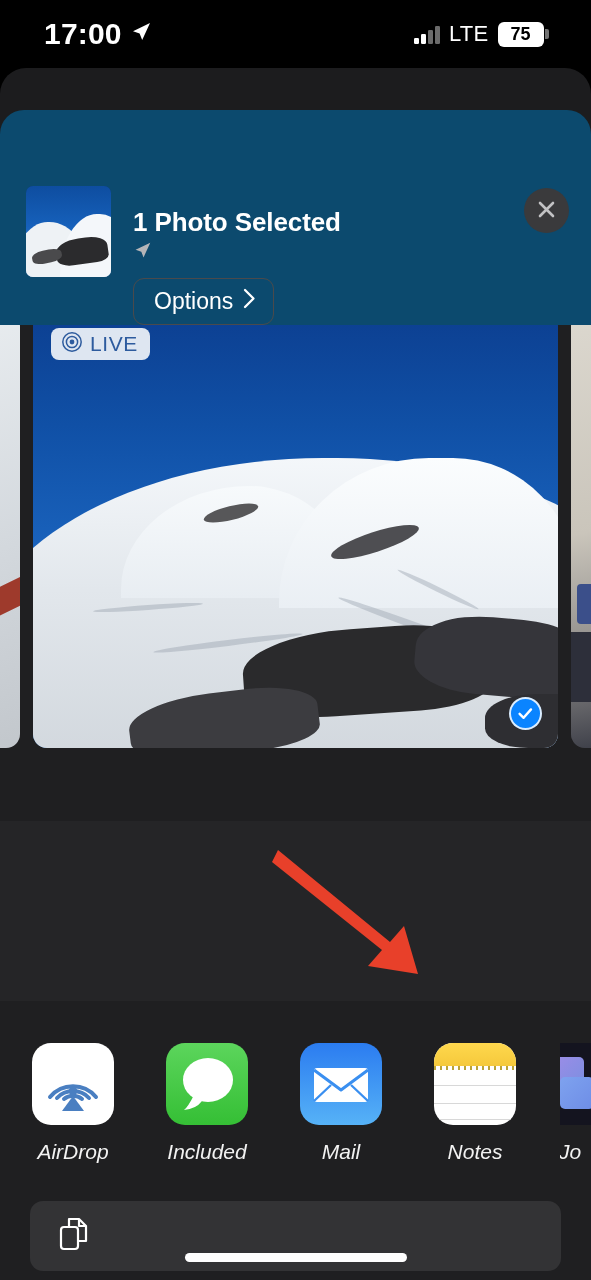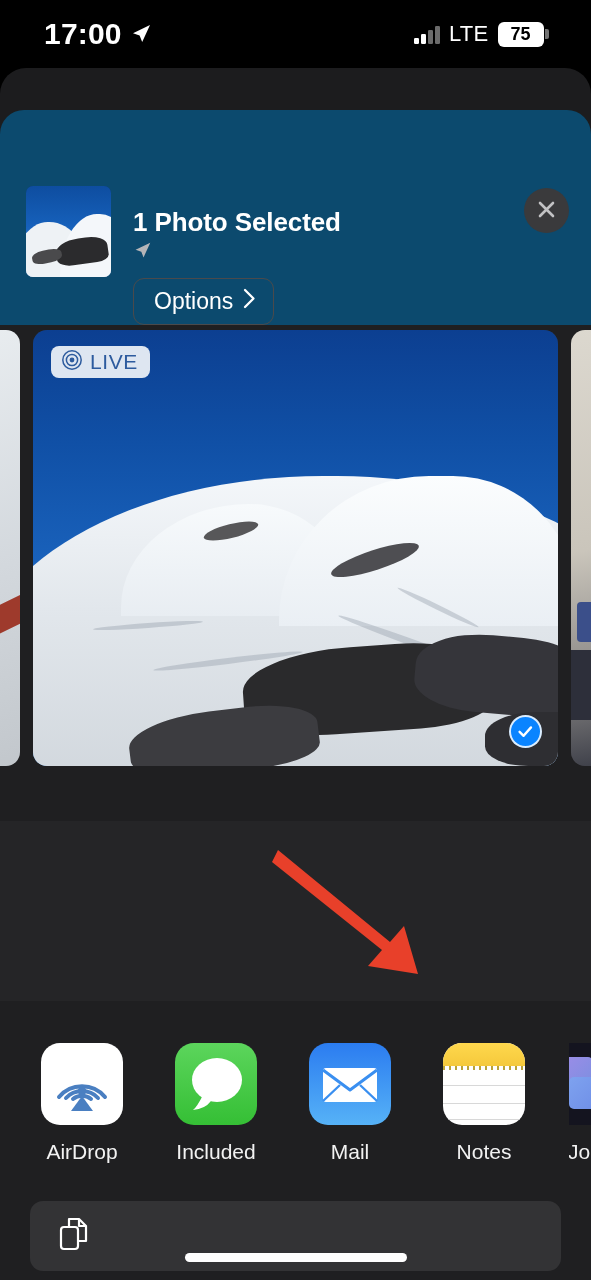--- a/index.html
+++ b/index.html
@@ -28,21 +28,21 @@
     height: 68px;
     display: flex;
     align-items: center;
     justify-content: space-between;
     padding: 0 42px 0 44px;
     color: #ffffff;
     z-index: 40;
   }
   .status-left {
     display: flex;
-    align-items: flex-end;
+    align-items: center;
     gap: 8px;
   }
   .status-time {
     font-size: 30px;
     font-weight: bold;
     letter-spacing: 0.2px;
     line-height: 1;
   }
   .loc-arrow { display: block; }
   .status-right {
@@ -228,21 +228,21 @@
   .carousel {
     position: absolute;
     top: 233px; left: 0;
     width: 591px;
     height: 520px;
     background: #1f1f21;
     overflow: hidden;
   }
   .photo-card {
     position: absolute;
-    top: 29px;
+    top: 11px;
     height: 436px;
     border-radius: 14px;
     overflow: hidden;
     background: #2c2c2e;
   }
   .photo-prev { left: -38px; width: 58px; }
   .photo-next { left: 571px; width: 58px; }
   .photo-main { left: 33px; width: 525px; }
 
   .prev-bg {
@@ -364,23 +364,24 @@
 
   
   .app-row {
     position: absolute;
     top: 933px; left: 0;
     width: 591px;
     height: 200px;
     background: #1f1f21;
     display: flex;
     align-items: flex-start;
-    padding: 42px 0 0 33px;
+    padding: 42px 0 0 24px;
     gap: 36px;
     overflow: hidden;
+    font-style: italic;
   }
   .app-item {
     width: 98px;
     display: flex;
     flex-direction: column;
     align-items: center;
     gap: 15px;
     cursor: pointer;
     flex: 0 0 auto;
   }

